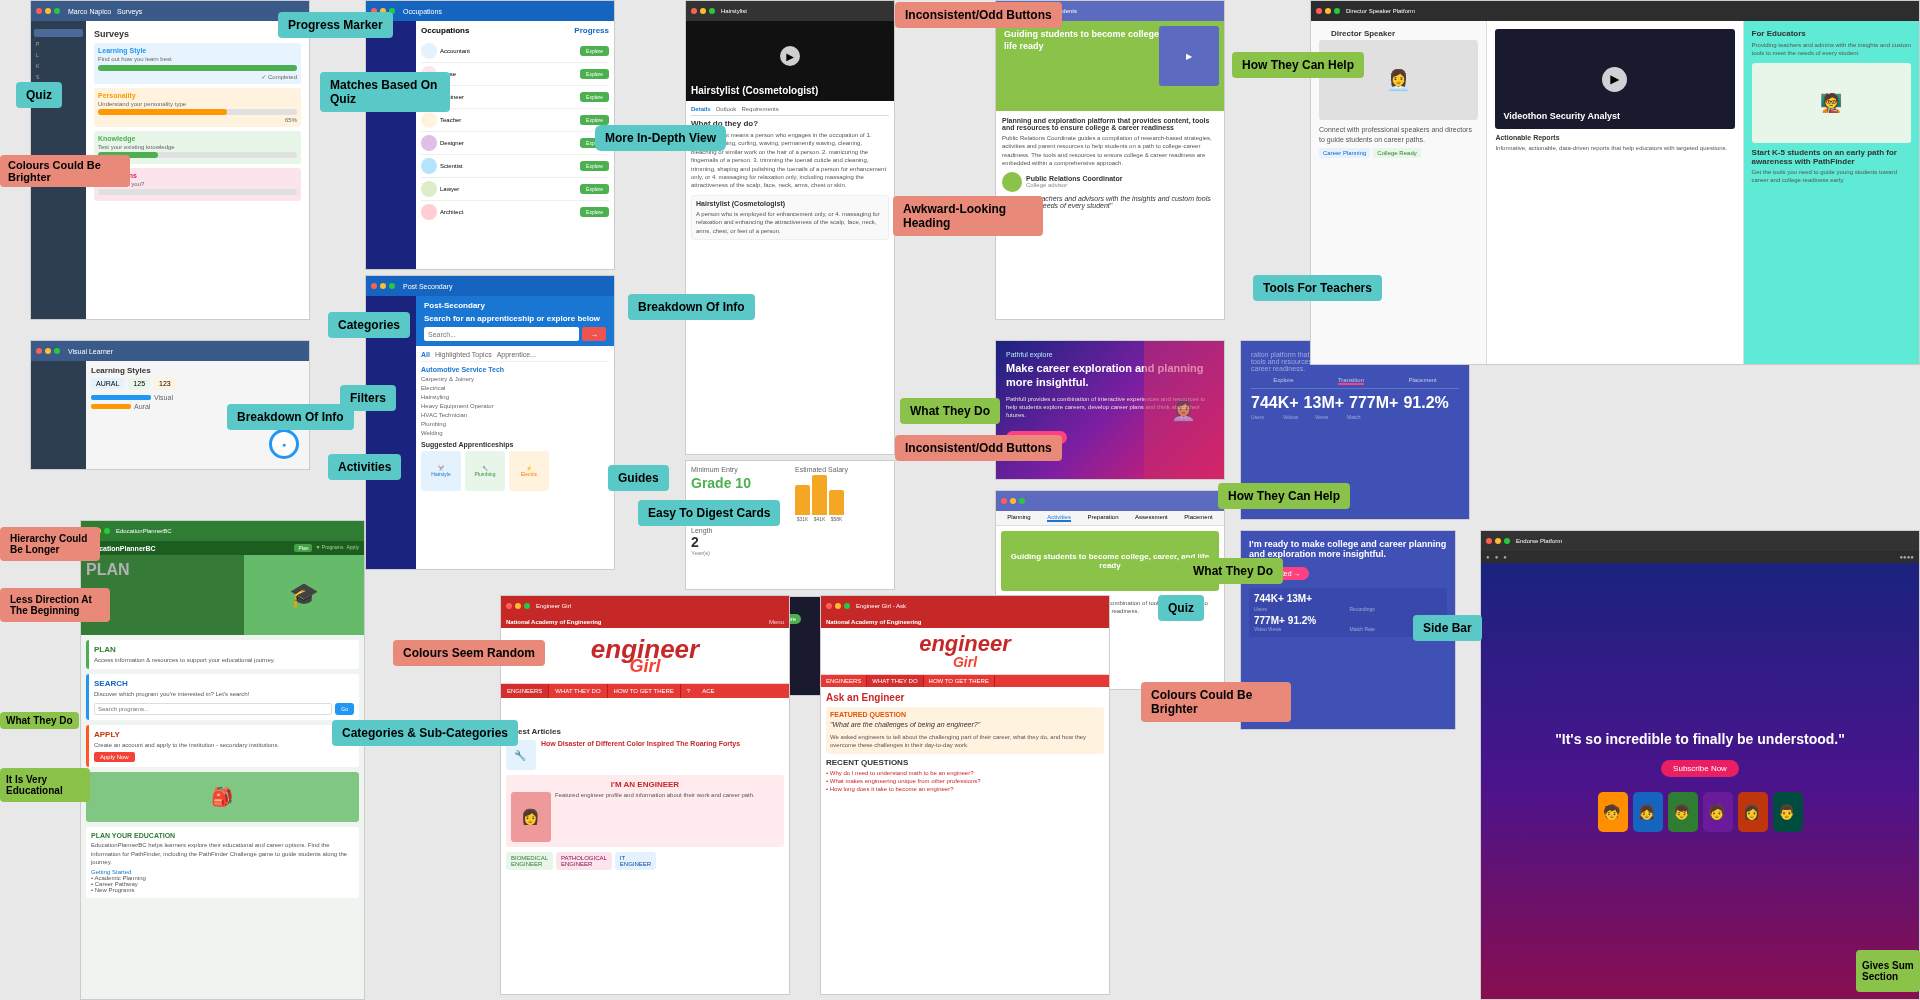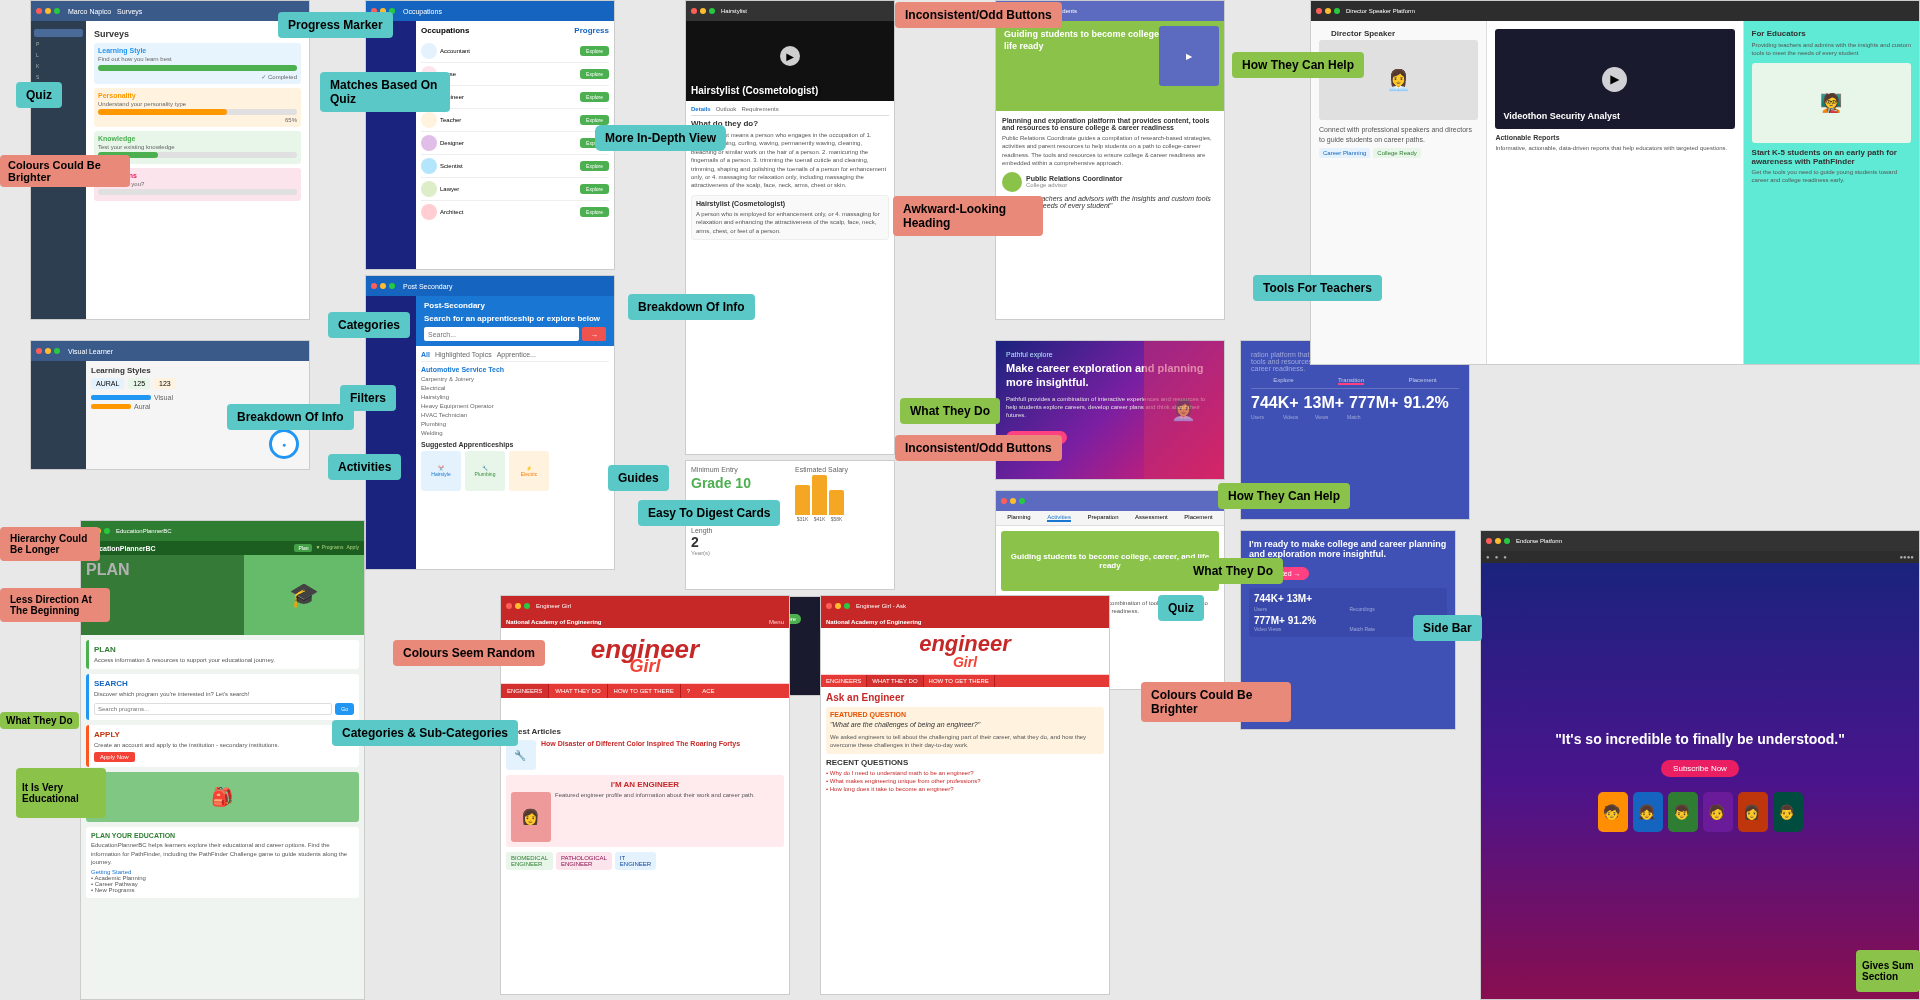--- a/index.html
+++ b/index.html
@@ -764,19 +764,19 @@
   <div class="label label-salmon" style="left:1141px; top:682px; white-space:normal; max-width:150px;">Colours Could Be Brighter</div>
 
   <div class="label label-green" style="left:1856px; top:950px; font-size:10px; padding:10px 6px; white-space:normal; max-width:100px;">Gives Sum Section</div>
 
   <div class="label label-salmon" style="left:0px; top:527px; white-space:normal; max-width:100px; font-size:10px;">Hierarchy Could Be Longer</div>
 
   <div class="label label-salmon" style="left:0px; top:588px; white-space:normal; max-width:110px; font-size:10px;">Less Direction At The Beginning</div>
 
   <div class="label label-green" style="left:0px; top:712px; font-size:10px; padding:3px 6px;">What They Do</div>
 
-  <div class="label label-green" style="left:16px; top:768px; font-size:10px; padding:14px 6px; white-space:normal; max-width:90px;">It Is Very Educational</div>
+  <div class="label label-green" style="left:0px; top:768px; font-size:10px; padding:6px 6px; white-space:normal; max-width:90px;">It Is Very Educational</div>
 
   <div class="label label-teal" style="left:332px; top:720px;">Categories &amp; Sub-Categories</div>
 
   <div class="label label-salmon" style="left:393px; top:640px;">Colours Seem Random</div>
 
 </div>
 
 </body></html>

